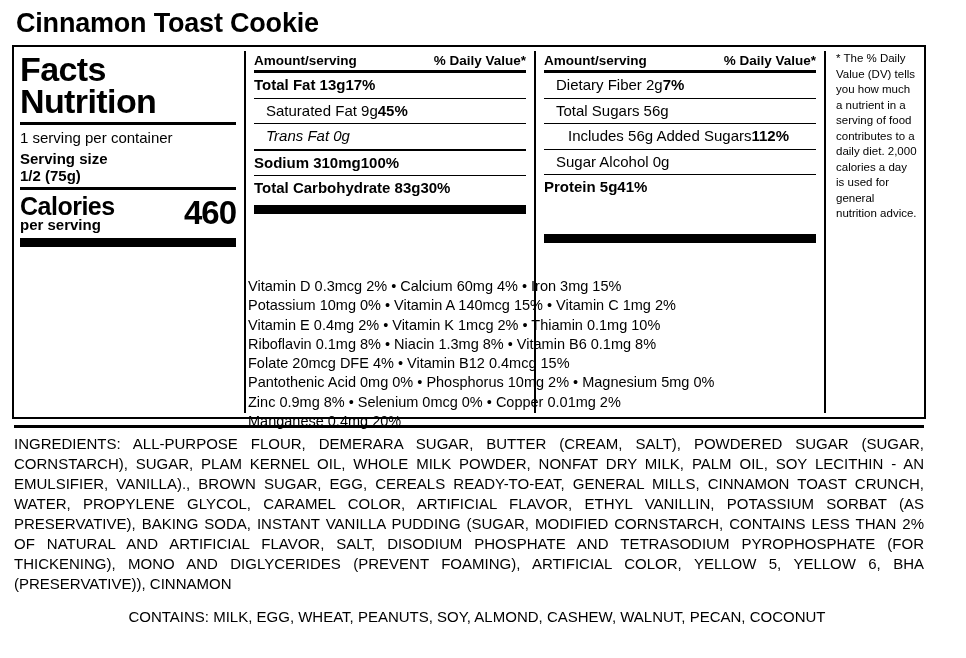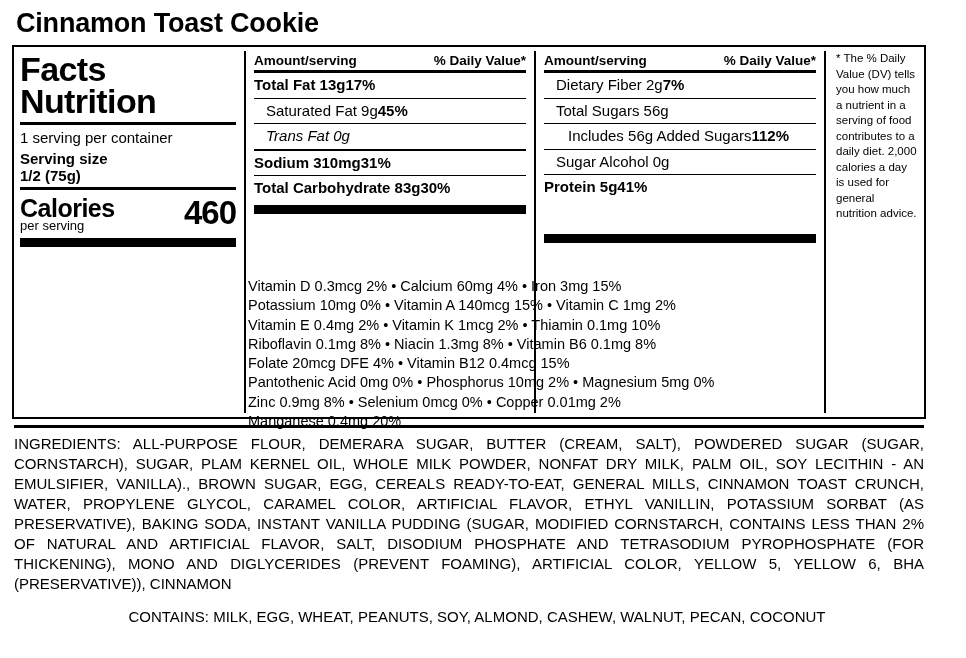--- a/index.html
+++ b/index.html
@@ -79,22 +79,22 @@
     justify-content: space-between;
     padding-top: 4px;
   }
   .cal-label-wrap { line-height: 1.0; }
   .cal-label {
     font-size: 25px;
     font-weight: bold;
     letter-spacing: -0.5px;
   }
   .cal-sub {
-    font-size: 13px;
-    font-weight: normal;
+    font-size: 15px;
+    font-weight: bold;
     margin-top: -2px;
   }
   .cal-value {
     font-size: 33px;
     font-weight: bold;
     letter-spacing: -1px;
     padding-bottom: 0px;
   }
 
   
@@ -218,21 +218,21 @@
           </div>
           <div class="rule-thin"></div>
           <div class="nut-row indent1 italic">
             <span class="nm">Trans Fat 0g</span>
             <span class="dv"></span>
           </div>
           <div class="rule-thin"></div>
           <div class="rule-thin"></div>
           <div class="nut-row bold">
             <span class="nm">Sodium 310mg</span>
-            <span class="dv">31%</span>
+            <span class="dv">100%</span>
           </div>
           <div class="rule-thin"></div>
           <div class="nut-row bold">
             <span class="nm">Total Carbohydrate 83g</span>
             <span class="dv">30%</span>
           </div>
           <div class="rule-thick" style="margin-top:4px;"></div>
         </div>
       </div>
 

